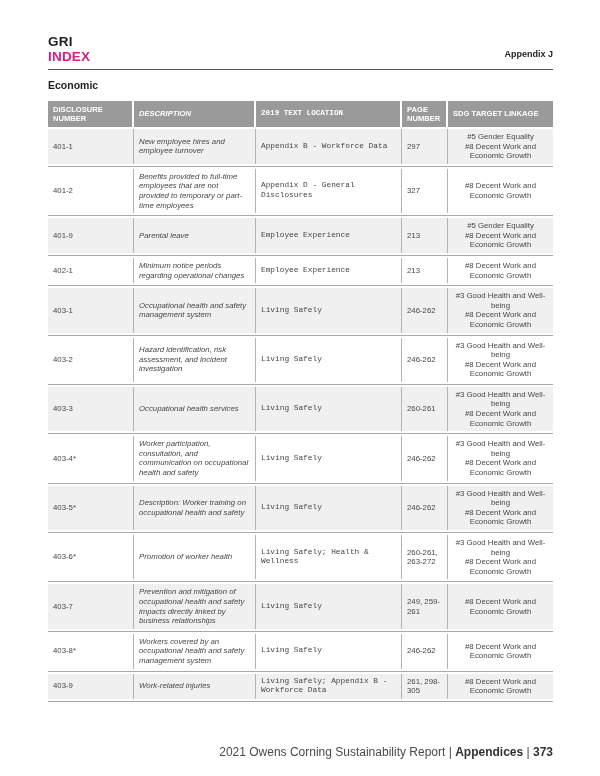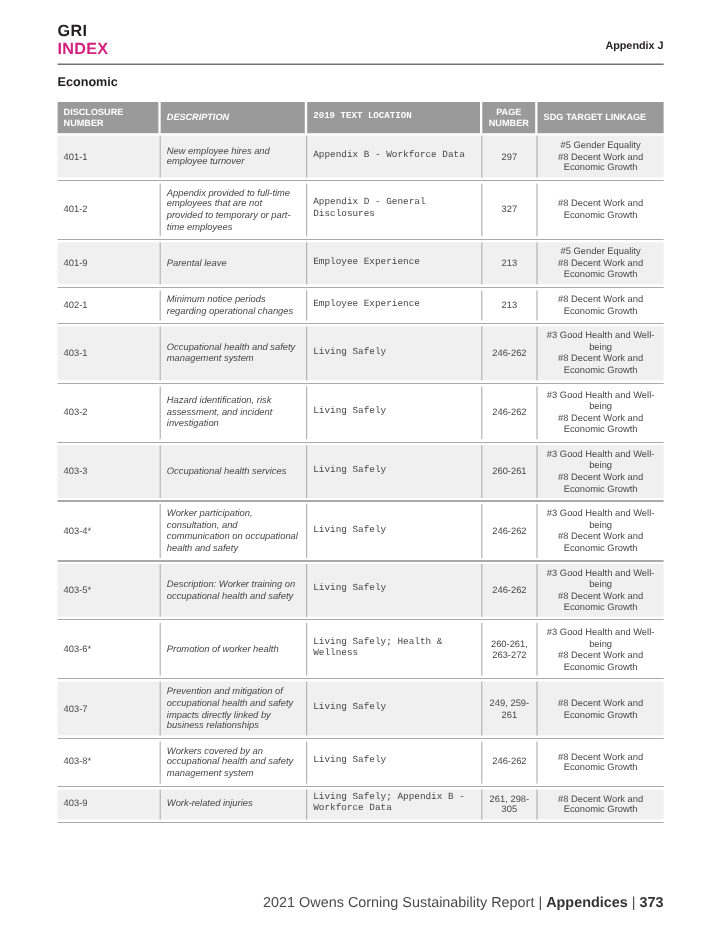--- a/index.html
+++ b/index.html
@@ -13,21 +13,21 @@
     color: #474747;
     overflow: hidden;
   }
   .content {
     position: absolute;
     left: 48px;
     top: 0;
     width: 505px;
   }
   
-  .doc-header { position: relative; padding-top: 18px; }
+  .doc-header { position: relative; padding-top: 34px; }
   .logo-line1 {
     font-size: 13.5px; font-weight: bold; color: #231f20;
     letter-spacing: 0.2px; line-height: 15px;
   }
   .logo-line2 {
     font-size: 13.5px; font-weight: bold; color: var(--accent, #d4217f);
     letter-spacing: 0.2px; line-height: 15px;
   }
   .appendix-label {
     position: absolute; right: 0; bottom: 5px;
@@ -64,21 +64,21 @@
     line-height: 9.6px;
     padding: 3px 5px;
     display: flex; flex-direction: column; justify-content: center;
     min-height: 24px;
     border-right: 1px solid #b3b3b3;
   }
   .cell:last-child { border-right: none; }
   .col-num  { width: 86px;  flex: none; }
   .col-desc { width: 122px; flex: none; font-style: italic; }
   .col-loc  { width: 146px; flex: none; font-family: Liberation Mono, monospace; }
-  .col-page { width: 46px;  flex: none; text-align: center; }
+  .col-page { width: 46px;  flex: none; }
   .col-sdg  { flex: 1; text-align: center; }
   .row-sep {
     height: 5px;
     background: linear-gradient(to bottom, #ffffff 2px, #a9a9a9 2px, #a9a9a9 3px, #ffffff 3px);
   }
   
   .page-footer {
     position: absolute;
     right: 47px;
     top: 745px;
@@ -119,21 +119,21 @@
             <div class="cell col-loc">Appendix B - Workforce Data</div>
             <div class="cell col-page">297</div>
             <div class="cell col-sdg">
               <div>#5 Gender Equality</div>
               <div>#8 Decent Work and Economic Growth</div>
             </div>
           </div>
           <div class="row-sep"></div>
           <div class="t-row">
             <div class="cell col-num">401-2</div>
-            <div class="cell col-desc">Appendix provided to full-time employees that are not provided to temporary or part-time employees</div>
+            <div class="cell col-desc">Benefits provided to full-time employees that are not provided to temporary or part-time employees</div>
             <div class="cell col-loc">Appendix D - General Disclosures</div>
             <div class="cell col-page">327</div>
             <div class="cell col-sdg">
               <div>#8 Decent Work and Economic Growth</div>
             </div>
           </div>
           <div class="row-sep"></div>
           <div class="t-row shaded">
             <div class="cell col-num">401-9</div>
             <div class="cell col-desc">Parental leave</div>

